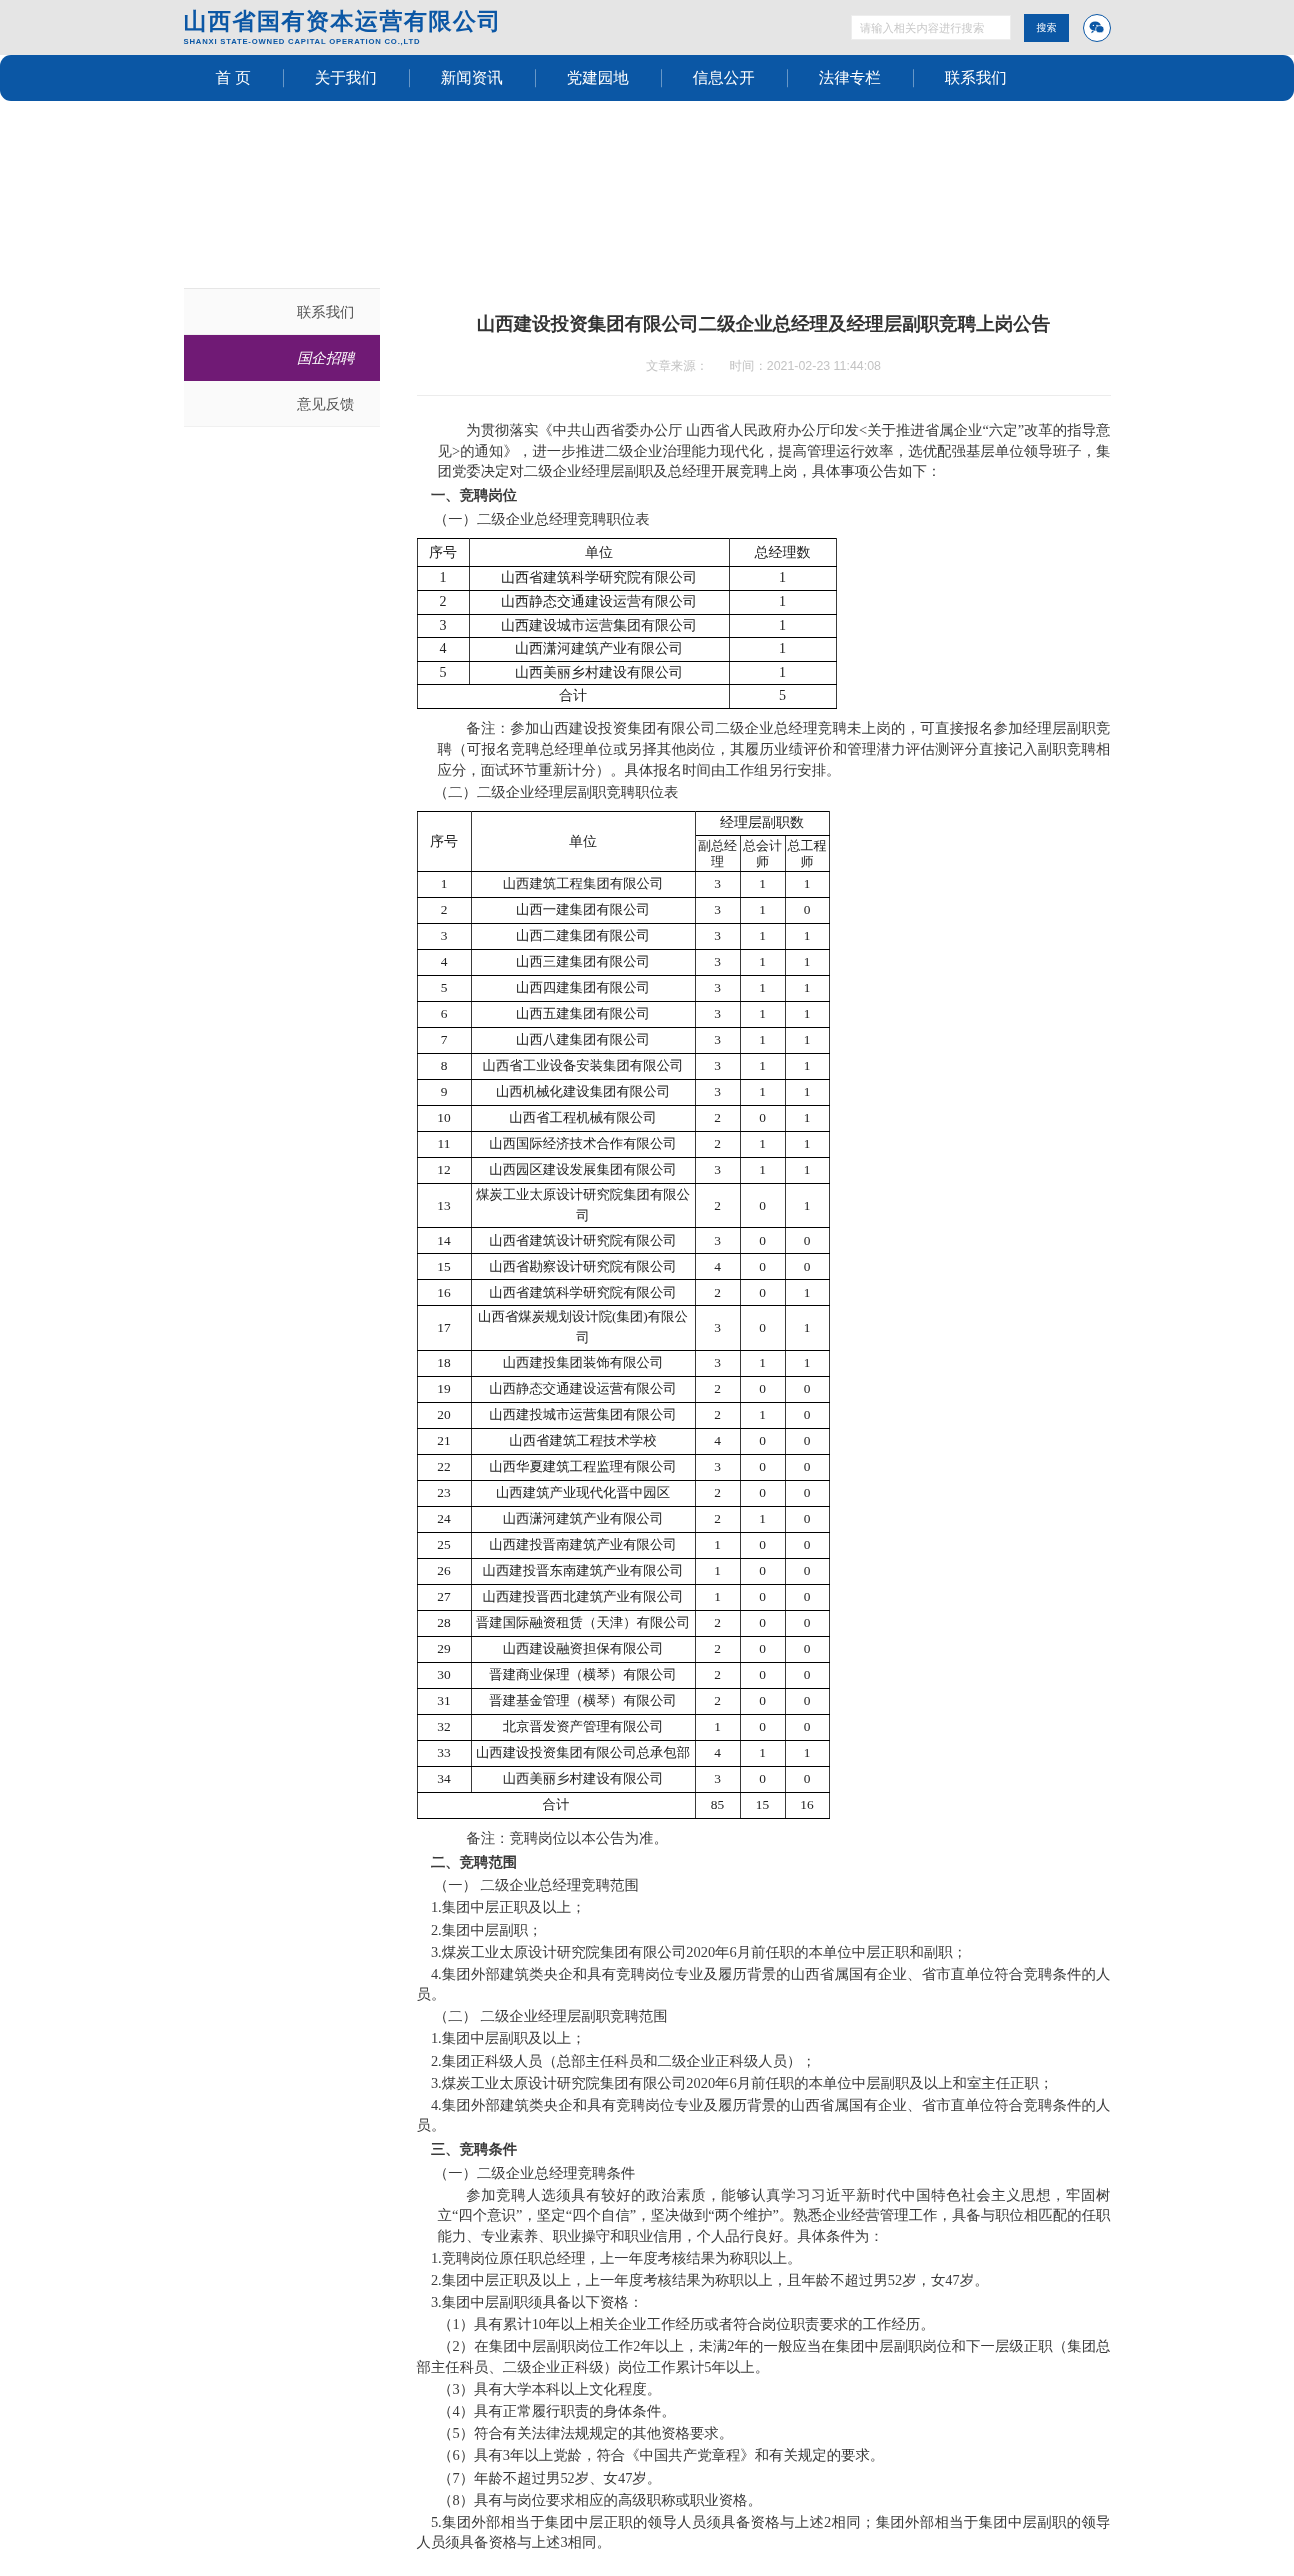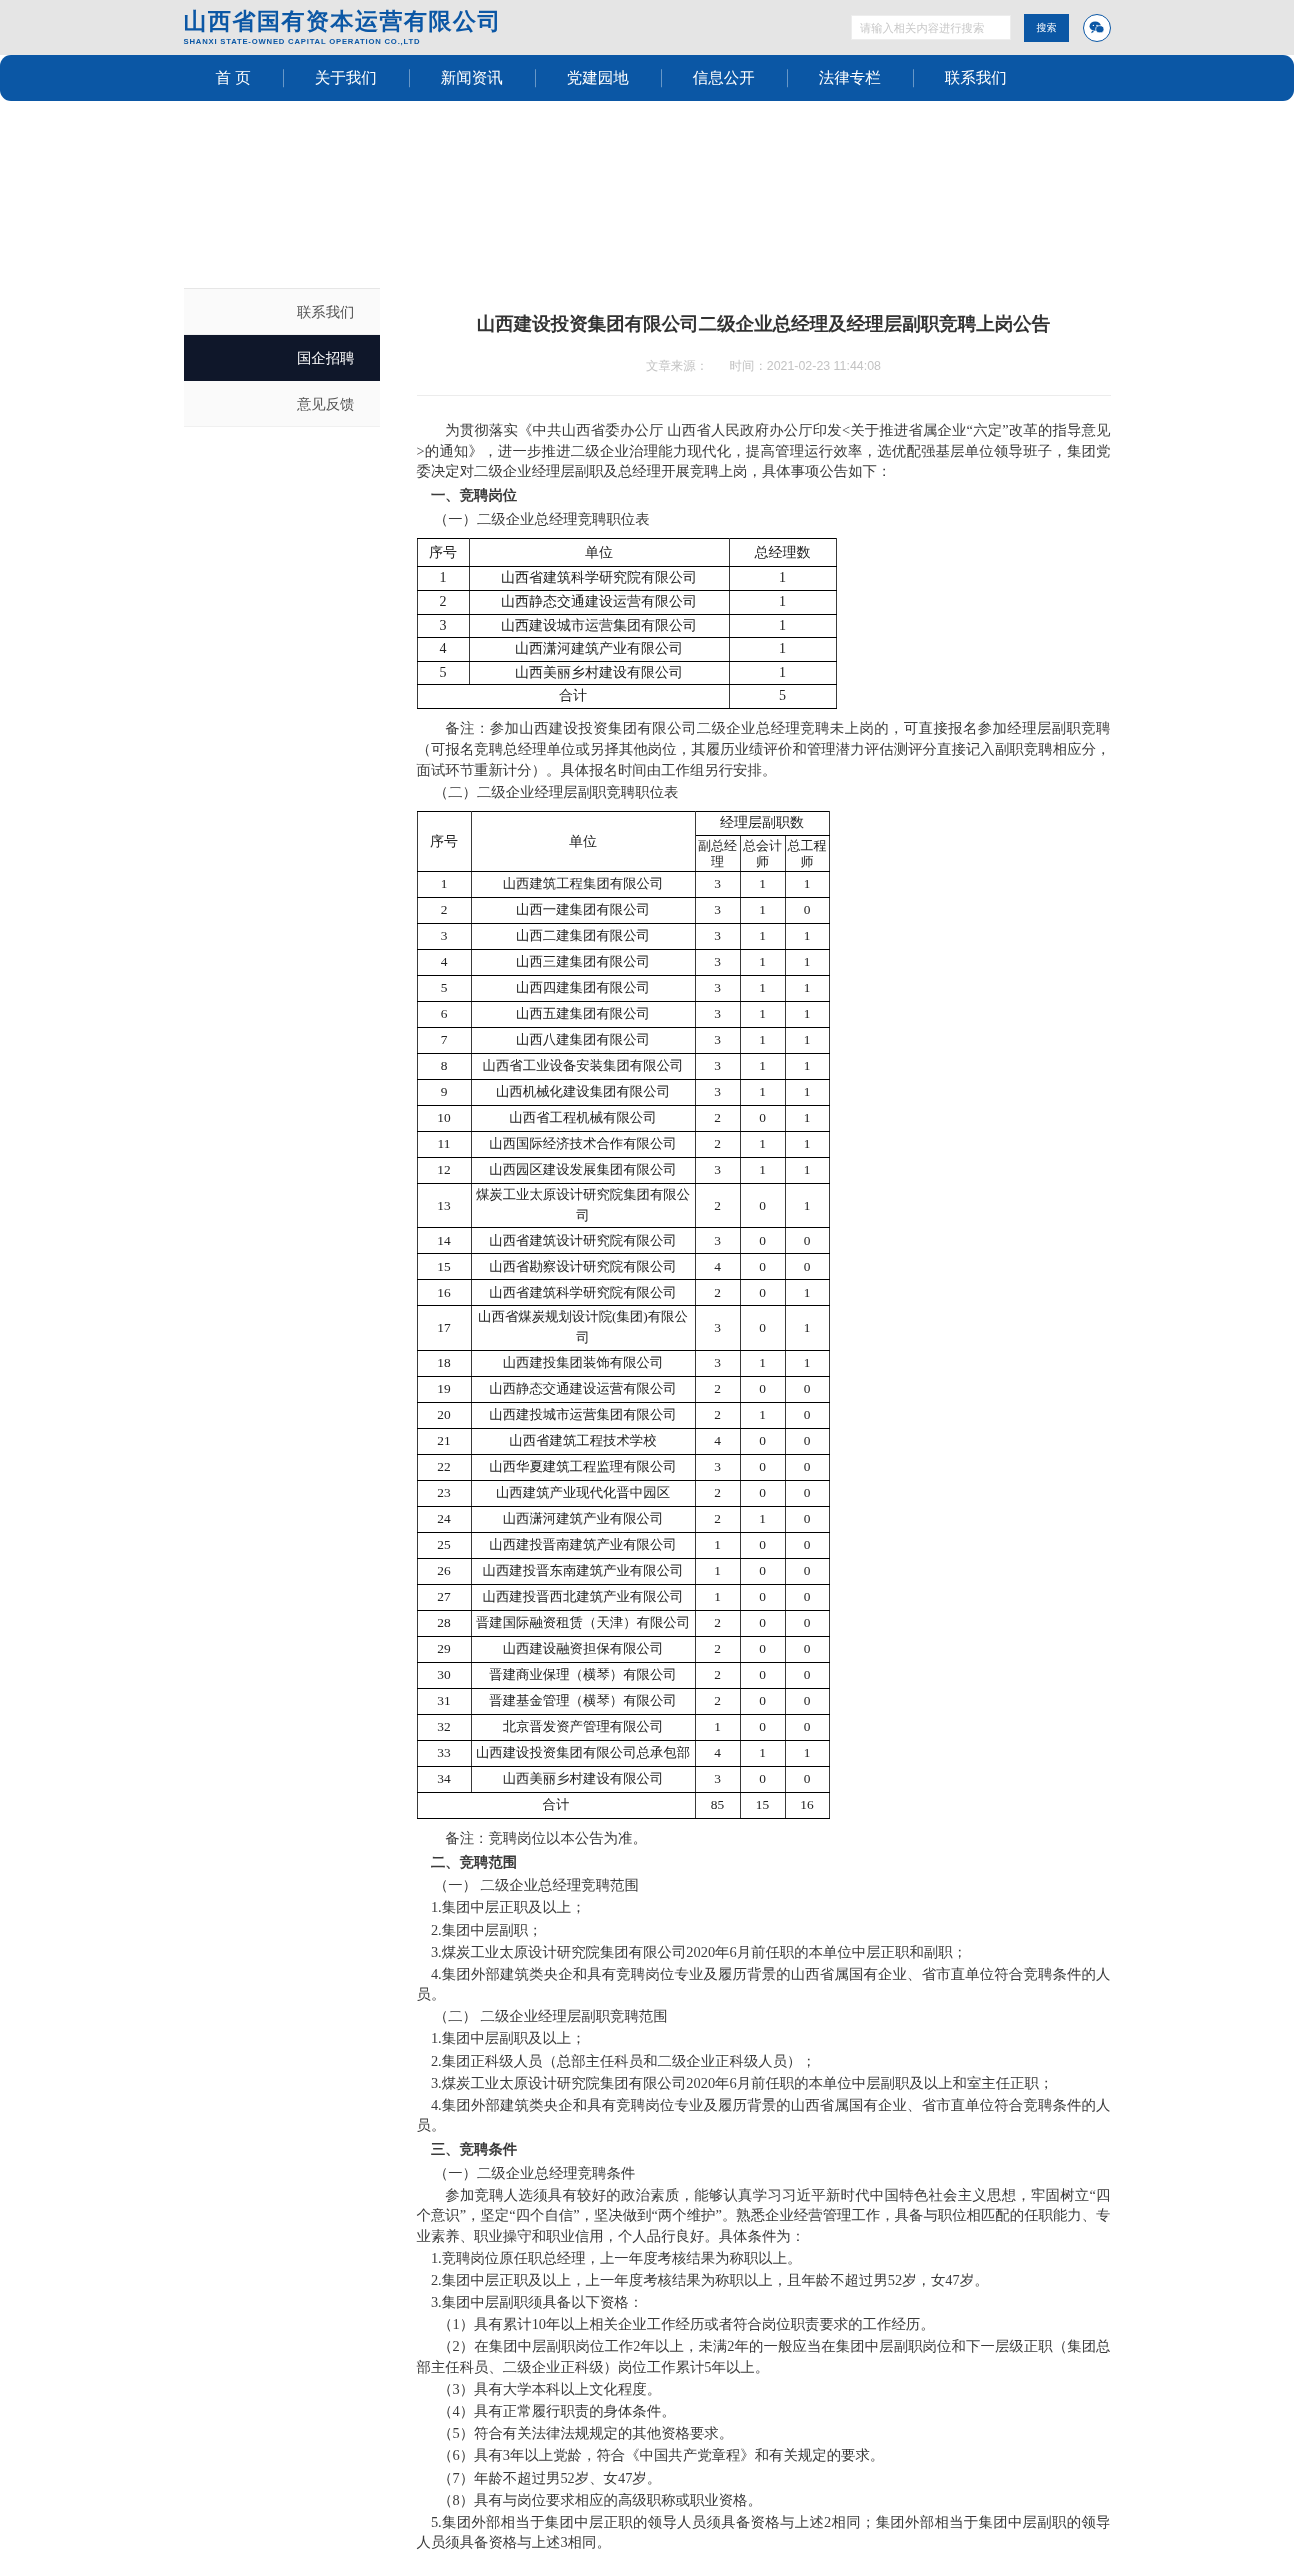--- a/index.html
+++ b/index.html
@@ -22,31 +22,31 @@
   .nav { background:#0b57a5; height:46px;border-radius:11px; }
   .nav .container { display:flex; align-items:center; height:100%; padding-left:32px; }
   .nav-item { color:#fff; font-size:15.5px; padding:0 32px; position:relative; cursor:pointer; white-space:nowrap; }
   .nav-item:first-child { padding-left:0; }
   .nav-item + .nav-item::before { content:''; position:absolute; left:0; top:50%; transform:translateY(-50%); width:0.5px; height:17.5px; background:rgba(255,255,255,.38); }
 
   
   .main { display:flex; align-items:flex-start; padding-bottom:88px; }
   .sidebar { width:196px; margin-top:187px; border-top:0.5px solid #e6e6e6; flex:none; }
   .side-item { height:46px; line-height:46px; text-align:right; padding-right:25px; font-size:14.4px; color:#555; background:#fafafa; border-bottom:0.5px solid #f0f0f0; cursor:pointer; }
-  .side-item.active { background:#0f172a; color:#fff; border-bottom:none; }
+  .side-item.active { background:#701a75; color:#fff; border-bottom:none;font-style:italic; }
 
   .article { flex:1; margin-left:37px; min-width:0; }
   .article-title { margin-top:210px; font-size:18.5px; font-weight:bold; color:#333; text-align:center; line-height:1.45; }
   .article-meta { text-align:center; color:#c3c3c3; font-size:12.4px; margin-top:20.6px; }
   .article-meta .meta-time { margin-left:21.6px; }
   .meta-divider { border-bottom:0.5px solid #ececec; margin-top:19.6px; }
 
   .article-body { margin-top:24px; font-family:"Liberation Serif","DejaVu Serif",serif; font-size:14.4px; color:#3a3a3a; line-height:20.6px; text-align:justify; }
   .blk { margin:1.5px 0; }
-  .blk.p, .blk.note { text-indent:2em; }
+  .blk.p, .blk.note { text-indent:2em;margin-left:21px; }
   .blk.h { font-weight:bold; text-indent:1em; margin:3.1px 0; }
   .blk.sub { text-indent:1.2em; }
   .blk.li { text-indent:1em; }
   .blk.li2 { text-indent:1.5em; }
 
   table.pos { border-collapse:collapse; margin:9.3px 0; font-family:"Liberation Serif","DejaVu Serif",serif; color:#222; text-align:center; table-layout:fixed; }
   table.pos th, table.pos td { border-left:0.5px solid #3a3a3a; border-right:0.5px solid #3a3a3a; border-top:1.5px solid #000; border-bottom:1.5px solid #000; font-weight:normal; font-size:14px; padding:1px 3.1px; overflow:hidden; }
   table.t1 { width:418px; }
   table.t1 th { height:28px; }
   table.t1 td { height:23px; }

